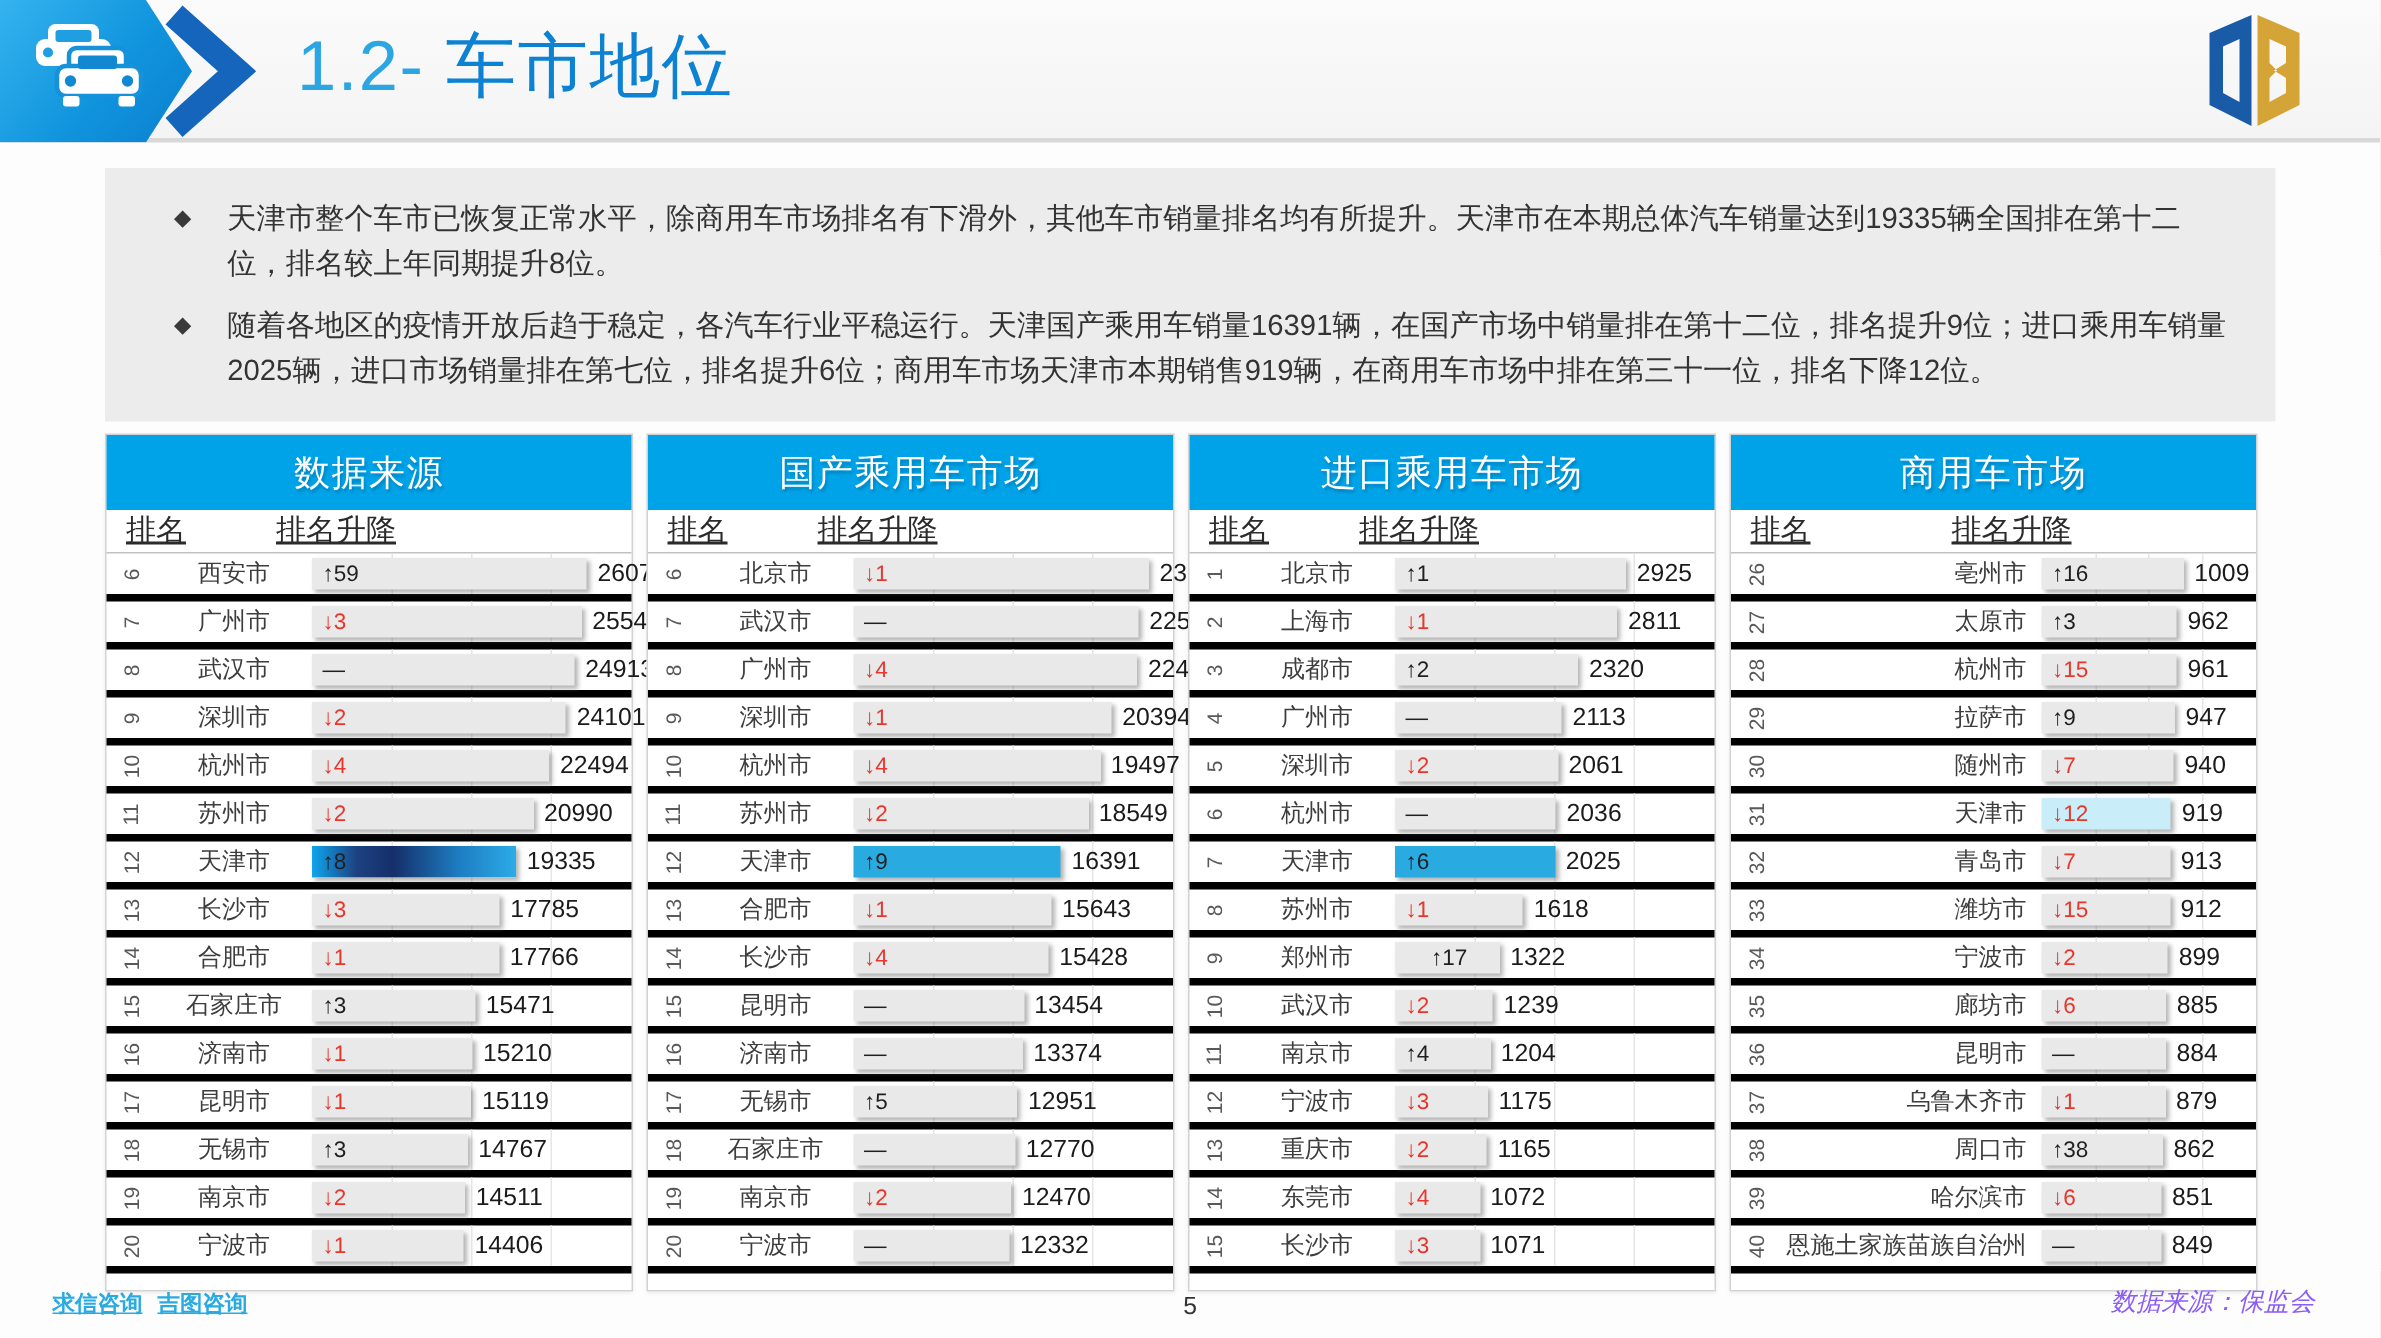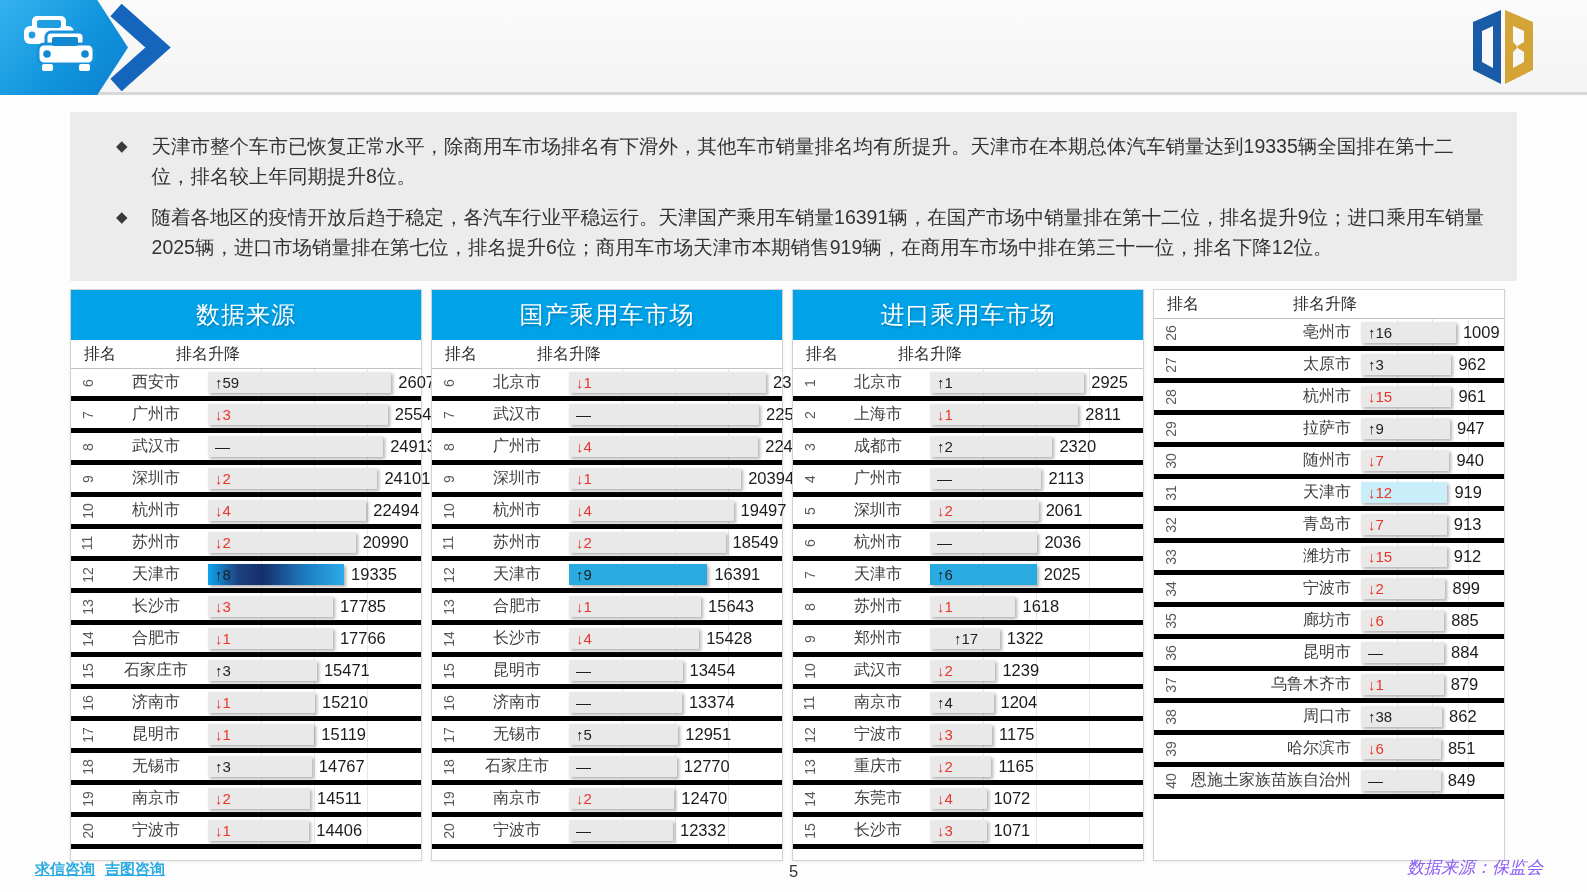--- a/index.html
+++ b/index.html
@@ -23,21 +23,21 @@
   .bullet-box { width:1447px; margin:17px 0 0 70px; background:#ececec; padding:19px 28px 19px 46px; min-height:138px; }
   .bullet { display:flex; gap:24px; }
   .bullet + .bullet { margin-top:11px; }
   .diamond { color:#3a3a3a; font-size:15px; line-height:30px; flex:0 0 auto; }
   .bullet p { font-size:19.5px; line-height:30px; color:#333; }
 
   
   .tables { display:flex; gap:9px; margin:8px 0 0 70px; width:1447px; }
   .mtable { width:352px; background:#fff; border:1px solid #d2d2d2; box-shadow:0 1px 3px rgba(0,0,0,.07); padding-bottom:11px; }
   .m-head { height:50px; background:#00a3e8; color:#fff; font-size:24px; display:flex; align-items:center; justify-content:center; text-shadow:1px 2px 2px rgba(0,70,110,.35); letter-spacing:1px; }
-  .m-cols { height:29px; display:flex; align-items:center; font-size:16px; color:#2b2b2b; border-bottom:1px solid #c2c2c2; padding-left:13px; }
+  .m-cols { height:29px; display:flex; font-size:20px; color:#2b2b2b; border-bottom:1px solid #c2c2c2; padding-left:13px;text-decoration:underline; }
   .m-cols .c2 { margin-left:60px; }
   .wide-city .m-cols .c2 { margin-left:94px; }
 
   .t-row { height:32px; display:flex; align-items:center; border-bottom:5px solid #000000; }
   .rank { width:33px; display:flex; justify-content:center; align-items:center; flex:0 0 auto; }
   .rank span { transform:rotate(-90deg); font-size:14px; color:#595959; white-space:nowrap; }
   .city { width:104px; flex:0 0 auto; text-align:center; font-size:16px; color:#3d3d3d; white-space:nowrap; }
   .wide-city .city { width:174px; text-align:right; padding-right:10px; }
   .bar-zone { flex:1; height:100%; display:flex; align-items:center; padding-right:2px;
     background:
@@ -85,20 +85,21 @@
           <circle cx="33" cy="44" r="3.8" fill="#1287d2"></circle>
           <circle cx="71" cy="44" r="3.8" fill="#1287d2"></circle>
           <rect x="28" y="54" width="11" height="7" rx="2" fill="#ffffff"></rect>
           <rect x="65" y="54" width="11" height="7" rx="2" fill="#ffffff"></rect>
         </g>
       </svg>
     </div>
     <svg class="chevron" width="70" height="95" viewBox="0 0 70 95">
       <polyline points="10,10 52,47.5 10,85" fill="none" stroke="#1565bd" stroke-width="17"></polyline>
     </svg>
+    <div class="page-title"><span class="title-num">1.2-</span><span class="title-text"> 车市地位</span></div>
     <svg class="logo" width="88" height="80" viewBox="0 0 88 80">
       <path fill="#1a5ba8" fill-rule="evenodd" d="M42,2 L14,14 L14,62 L42,76 Z M34,18 L23,23 L23,54 L34,60 Z"></path>
       <path fill="#d4a437" fill-rule="evenodd" d="M46,2 L74,14 L74,62 L46,76 Z M54,18 L65,23 L65,34 L57,39 L65,44 L65,54 L54,60 L54,44 L59,39 L54,34 Z"></path>
     </svg>
   </div>
 
   <div class="bullet-box">
     <div class="bullet">
       <span class="diamond">◆</span>
       <p>天津市整个车市已恢复正常水平，除商用车市场排名有下滑外，其他车市销量排名均有所提升。天津市在本期总体汽车销量达到19335辆全国排在第十二位，排名较上年同期提升8位。</p>
@@ -675,20 +676,21 @@
       <div class="bar" style="width: 26.8%;">
         <span class="delta down">↓3</span>
       </div>
       <span class="value">1071</span>
     </div>
   </div>
         </div>
     </section>
 
     <section class="mtable wide-city">
+      <div class="m-head">商用车市场</div>
       <div class="m-cols">
         <span class="c1">排名</span>
         <span class="c2">排名升降</span>
       </div>
       <div class="t-body">
           <div class="t-row">
     <div class="rank">
               <span>26</span>
             </div>
     <div class="city">亳州市</div>

